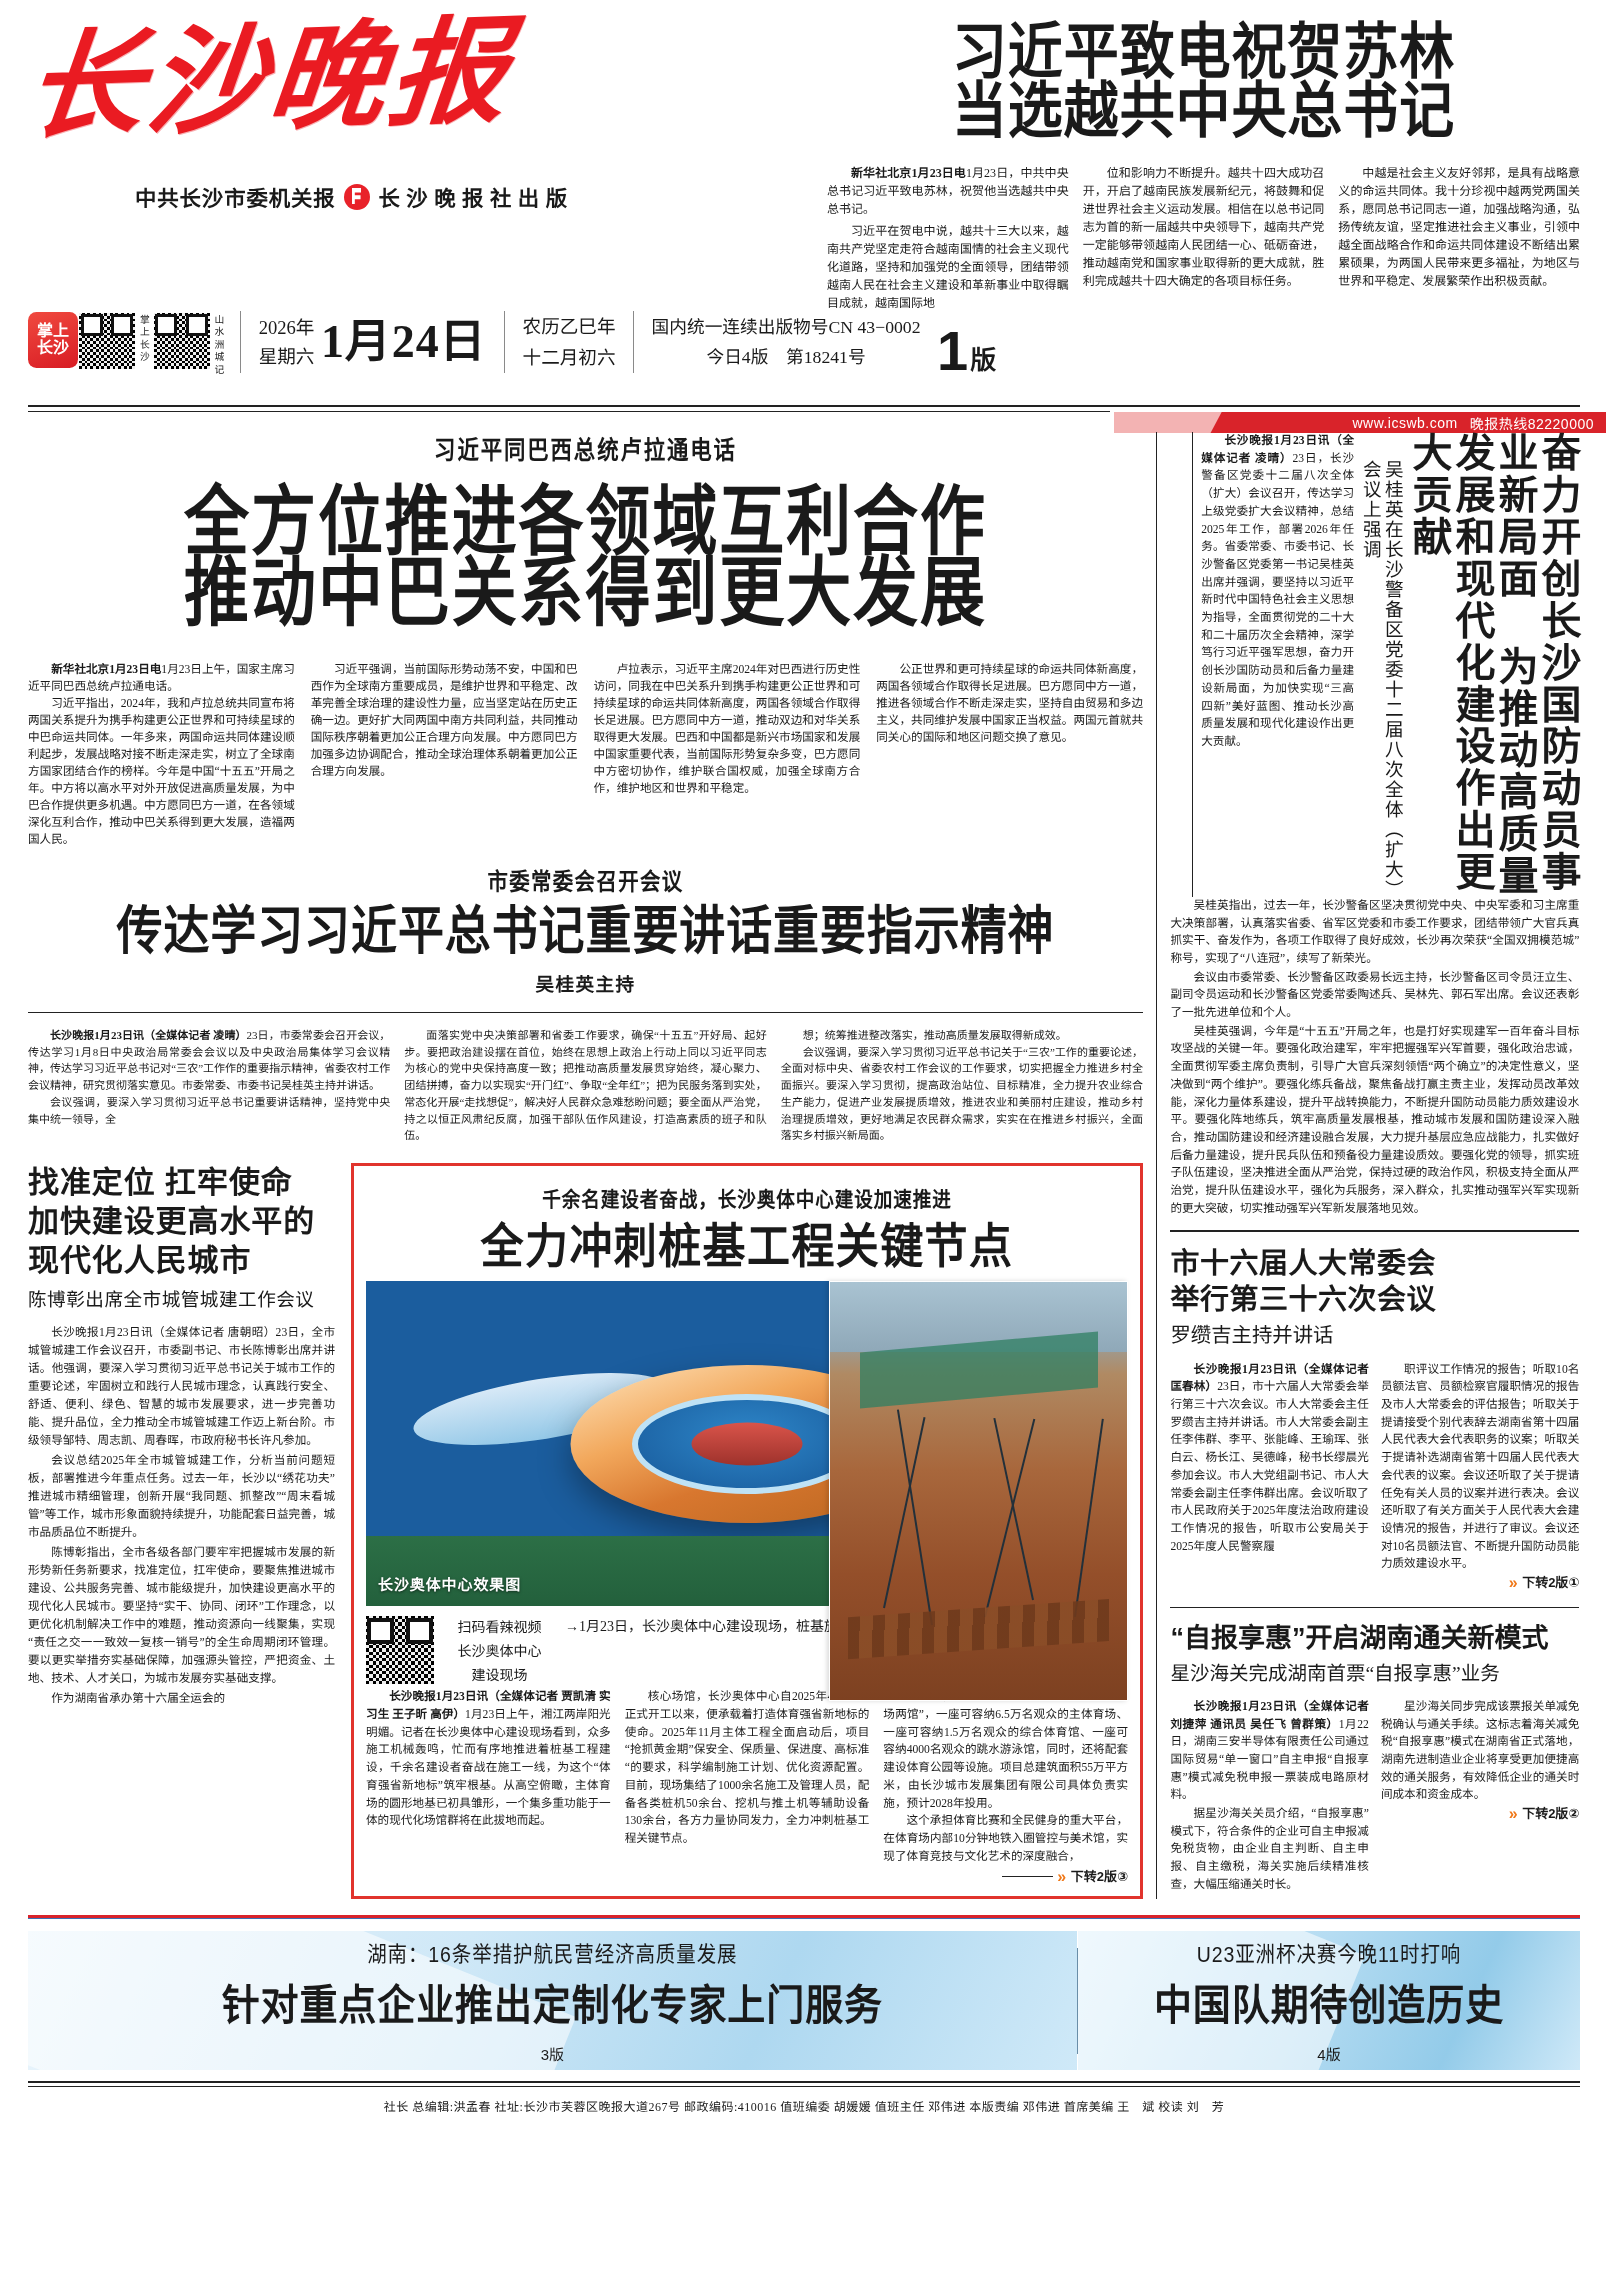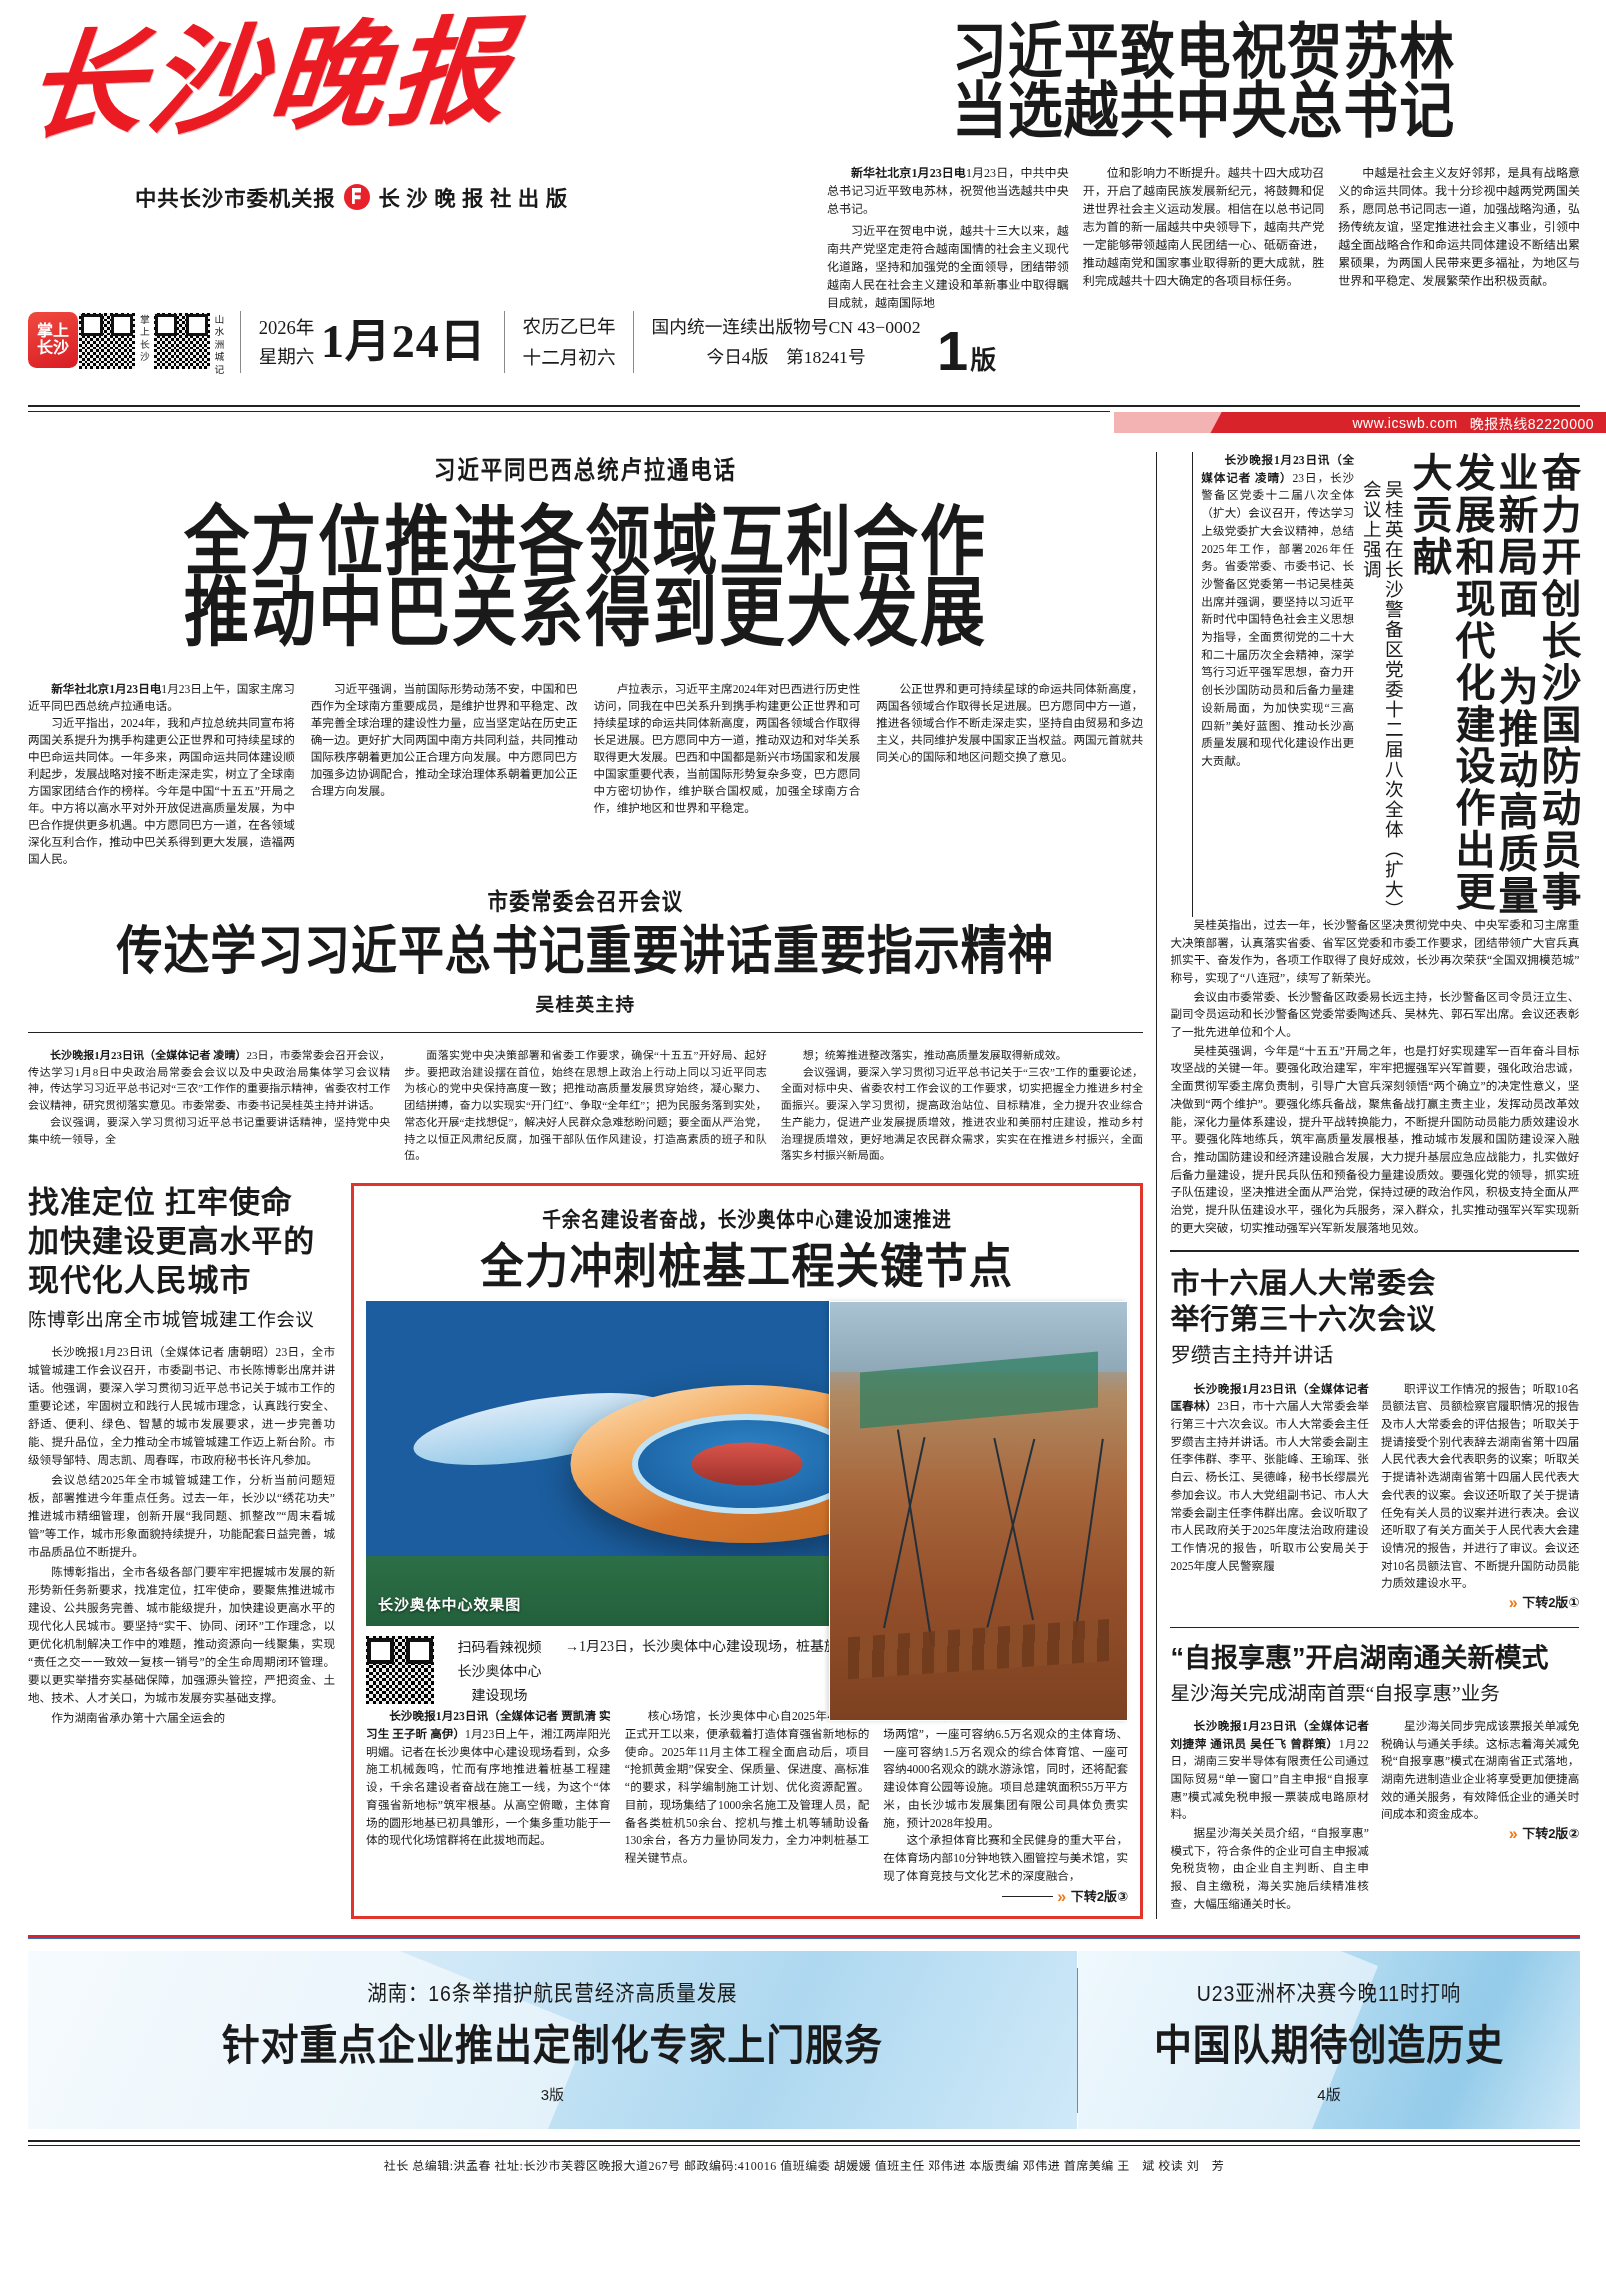--- a/index.html
+++ b/index.html
@@ -129,21 +129,21 @@
   .webbar:before{
     content:"";position:absolute;left:-18.6px;top:0;width:121px;height:100%;
     background:#f3b3b3;transform:skewX(-28deg);
   }
   .webbar span{position:relative;z-index:2;}
 
   .rule-top{position:absolute;left:28px;top:405px;width:1552px;height:2.3px;background:#222;}
   .rule-top2{position:absolute;left:28px;top:411px;width:1082px;height:0.9px;background:#222;}
 
   
-  .main{position:absolute;left:28px;top:452px;width:1552px;}
+  .main{position:absolute;left:28px;top:432px;width:1552px;}
   .grid{display:flex;align-items:flex-start;}
   .left-zone{width:1115px;flex:none;}
   .vrule{width:1.4px;background:#222;align-self:stretch;margin:0 13px;}
   .right-zone{width:409px;flex:none;}
 
   
   .kicker{
     text-align:center;font-size:21.4px;font-weight:700;letter-spacing:1.9px;
     font-family:"Liberation Sans","DejaVu Sans",sans-serif;
     transform:scaleY(1.2);margin-bottom:16.7px;
@@ -332,21 +332,21 @@
   .rc-h3{
     margin:0;font-size:27px;line-height:34px;font-weight:900;letter-spacing:0;
     font-family:"Liberation Sans","DejaVu Sans",sans-serif;white-space:nowrap;
   }
   .rc-sh2{font-size:19.5px;line-height:29px;margin-top:3.7px;white-space:nowrap;}
   .rc-rule{height:1.4px;background:#222;margin:13px 0;}
 
   
   .bottom-rule{margin:16px 0 0 0;height:3.3px;background:#d9232a;}
   .bottom-rule2{height:1.4px;background:#3b6fb5;margin-bottom:12px;}
-  .banner{display:flex;height:178px;gap:0;}
+  .banner{display:flex;height:139px;gap:0;}
   .promo{
     position:relative;flex:1;overflow:hidden;
     background:linear-gradient(115deg,#eaf5fc 0%,#cfe8f7 40%,#aed8f0 70%,#cfe9f8 100%);
     display:flex;flex-direction:column;align-items:center;justify-content:center;
   }
   .promo.second{flex:0 0 502px;background:linear-gradient(115deg,#dcf0fb 0%,#b5dcf2 45%,#93cbe9 75%,#cfe9f8 100%);}
   .promo:after{
     content:"";position:absolute;left:-10%;top:-30%;width:60%;height:180%;
     background:rgba(255,255,255,.55);transform:rotate(22deg);
   }

